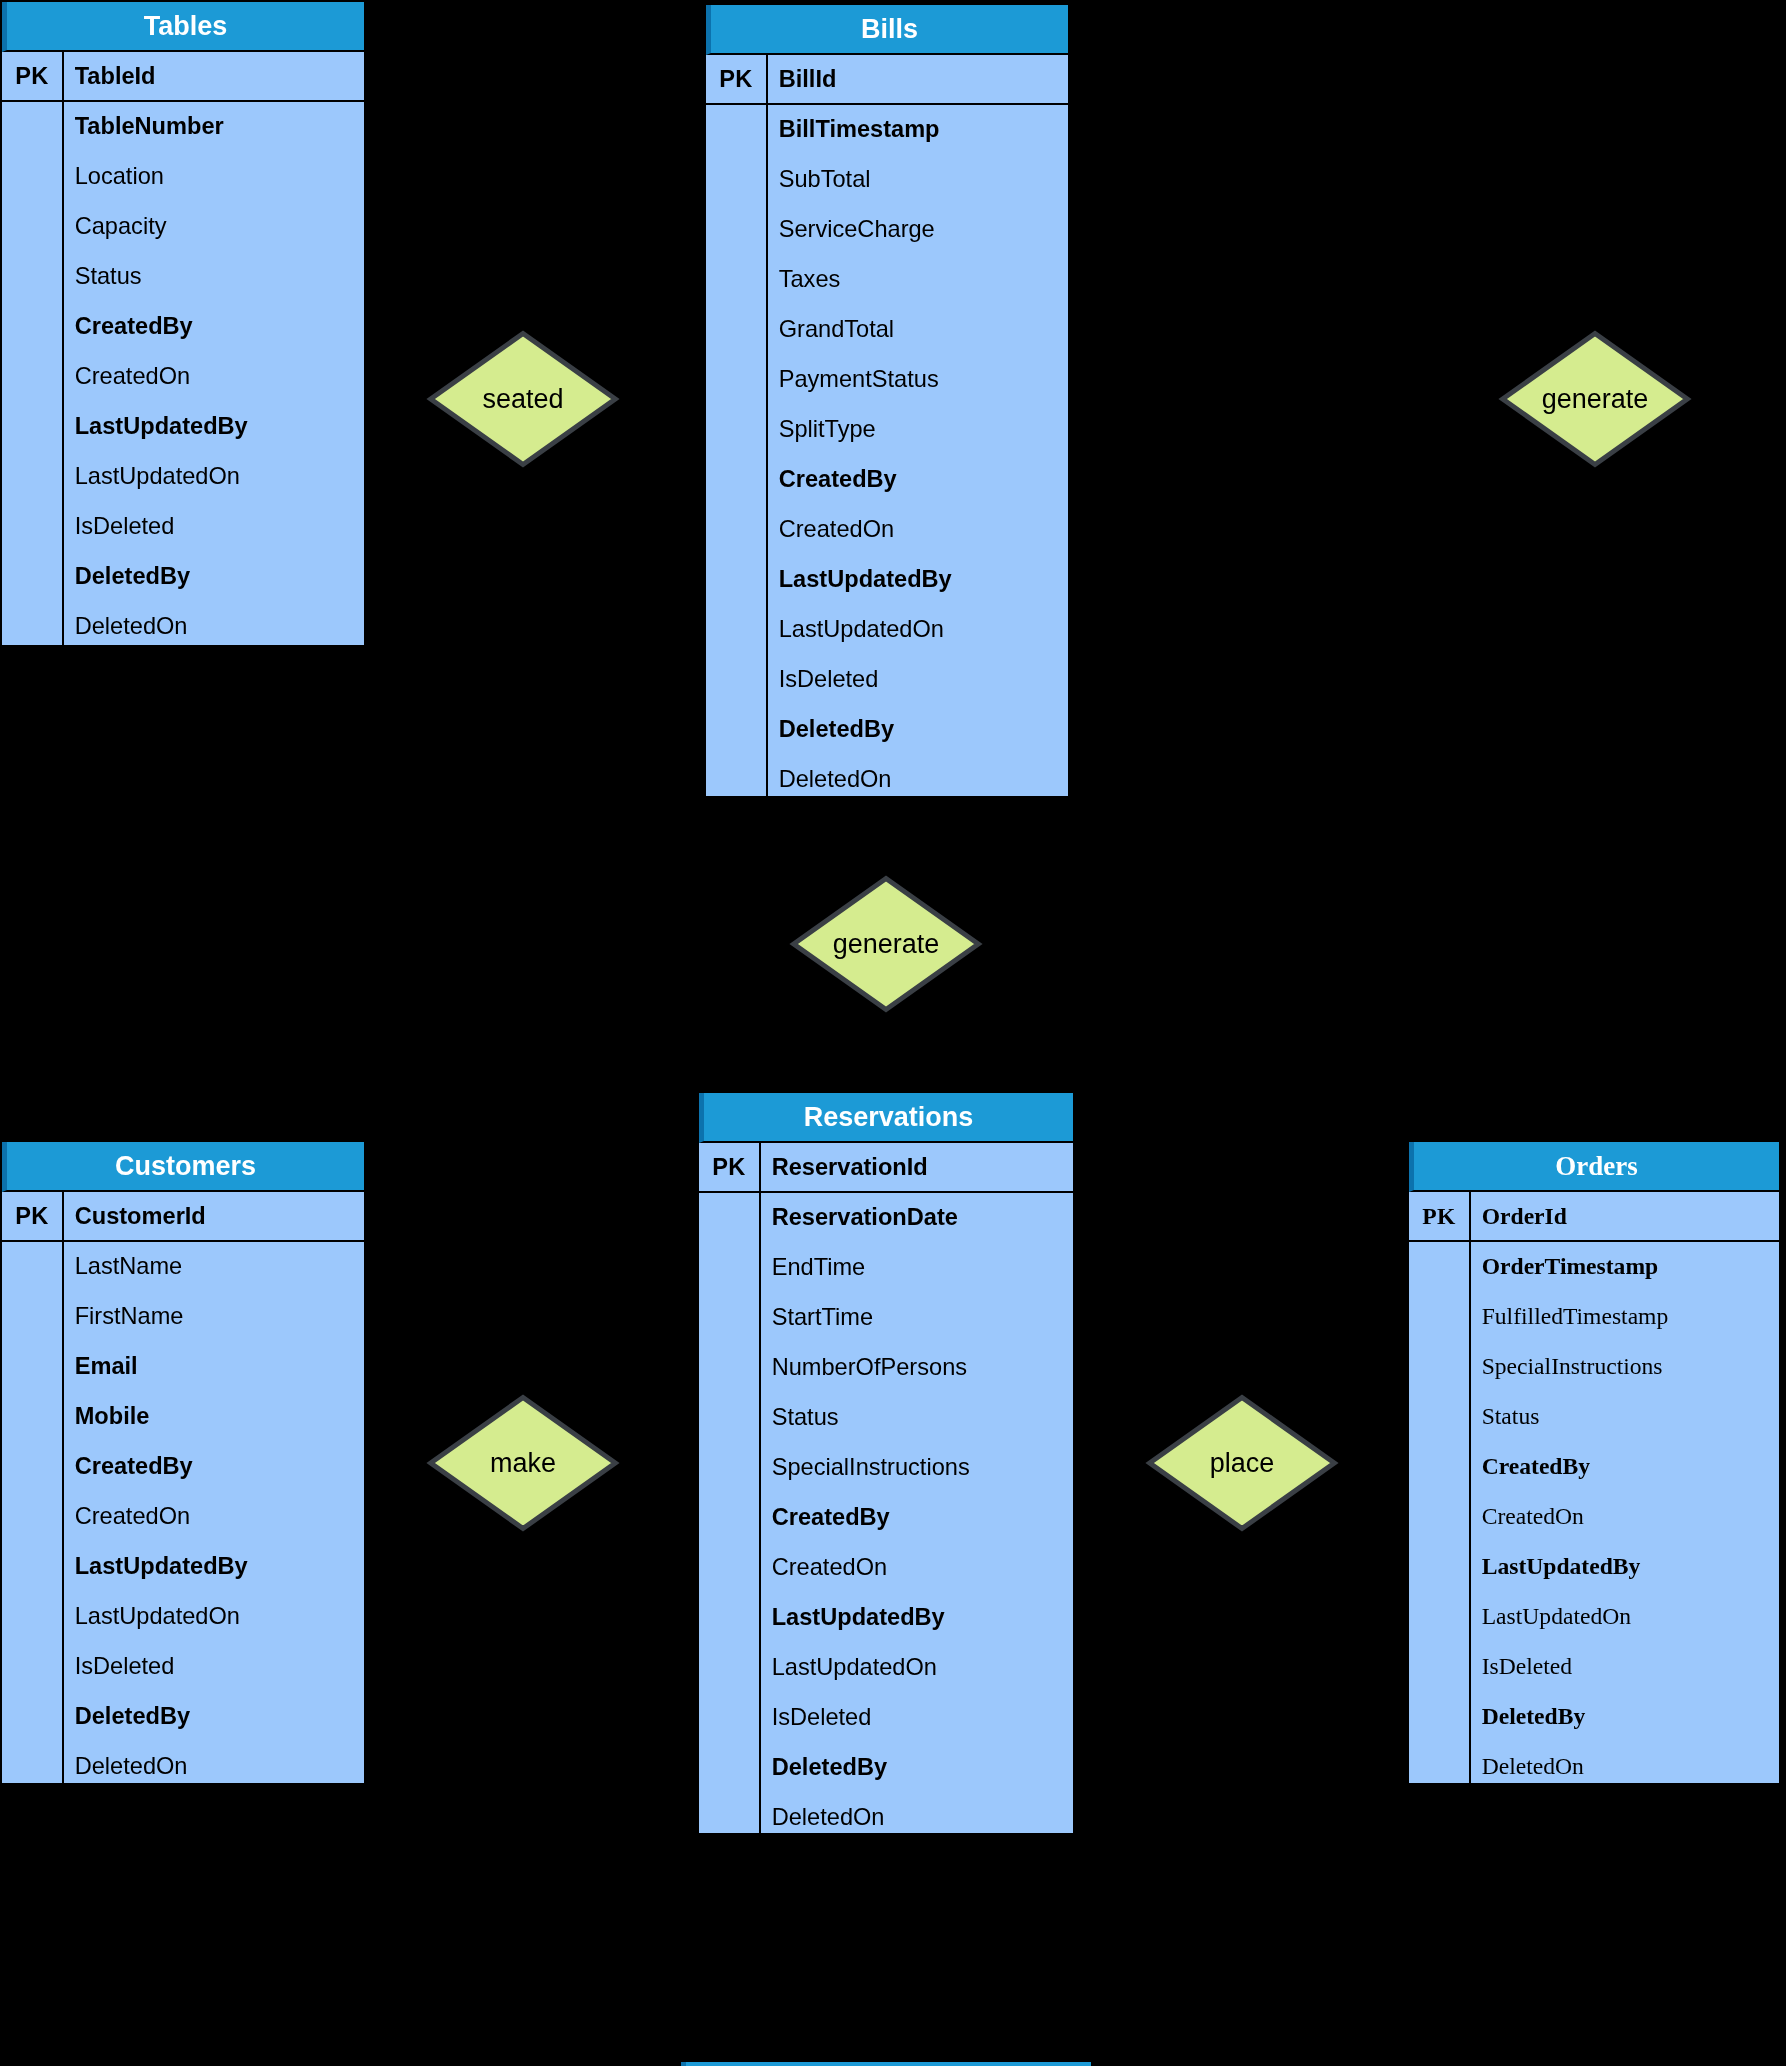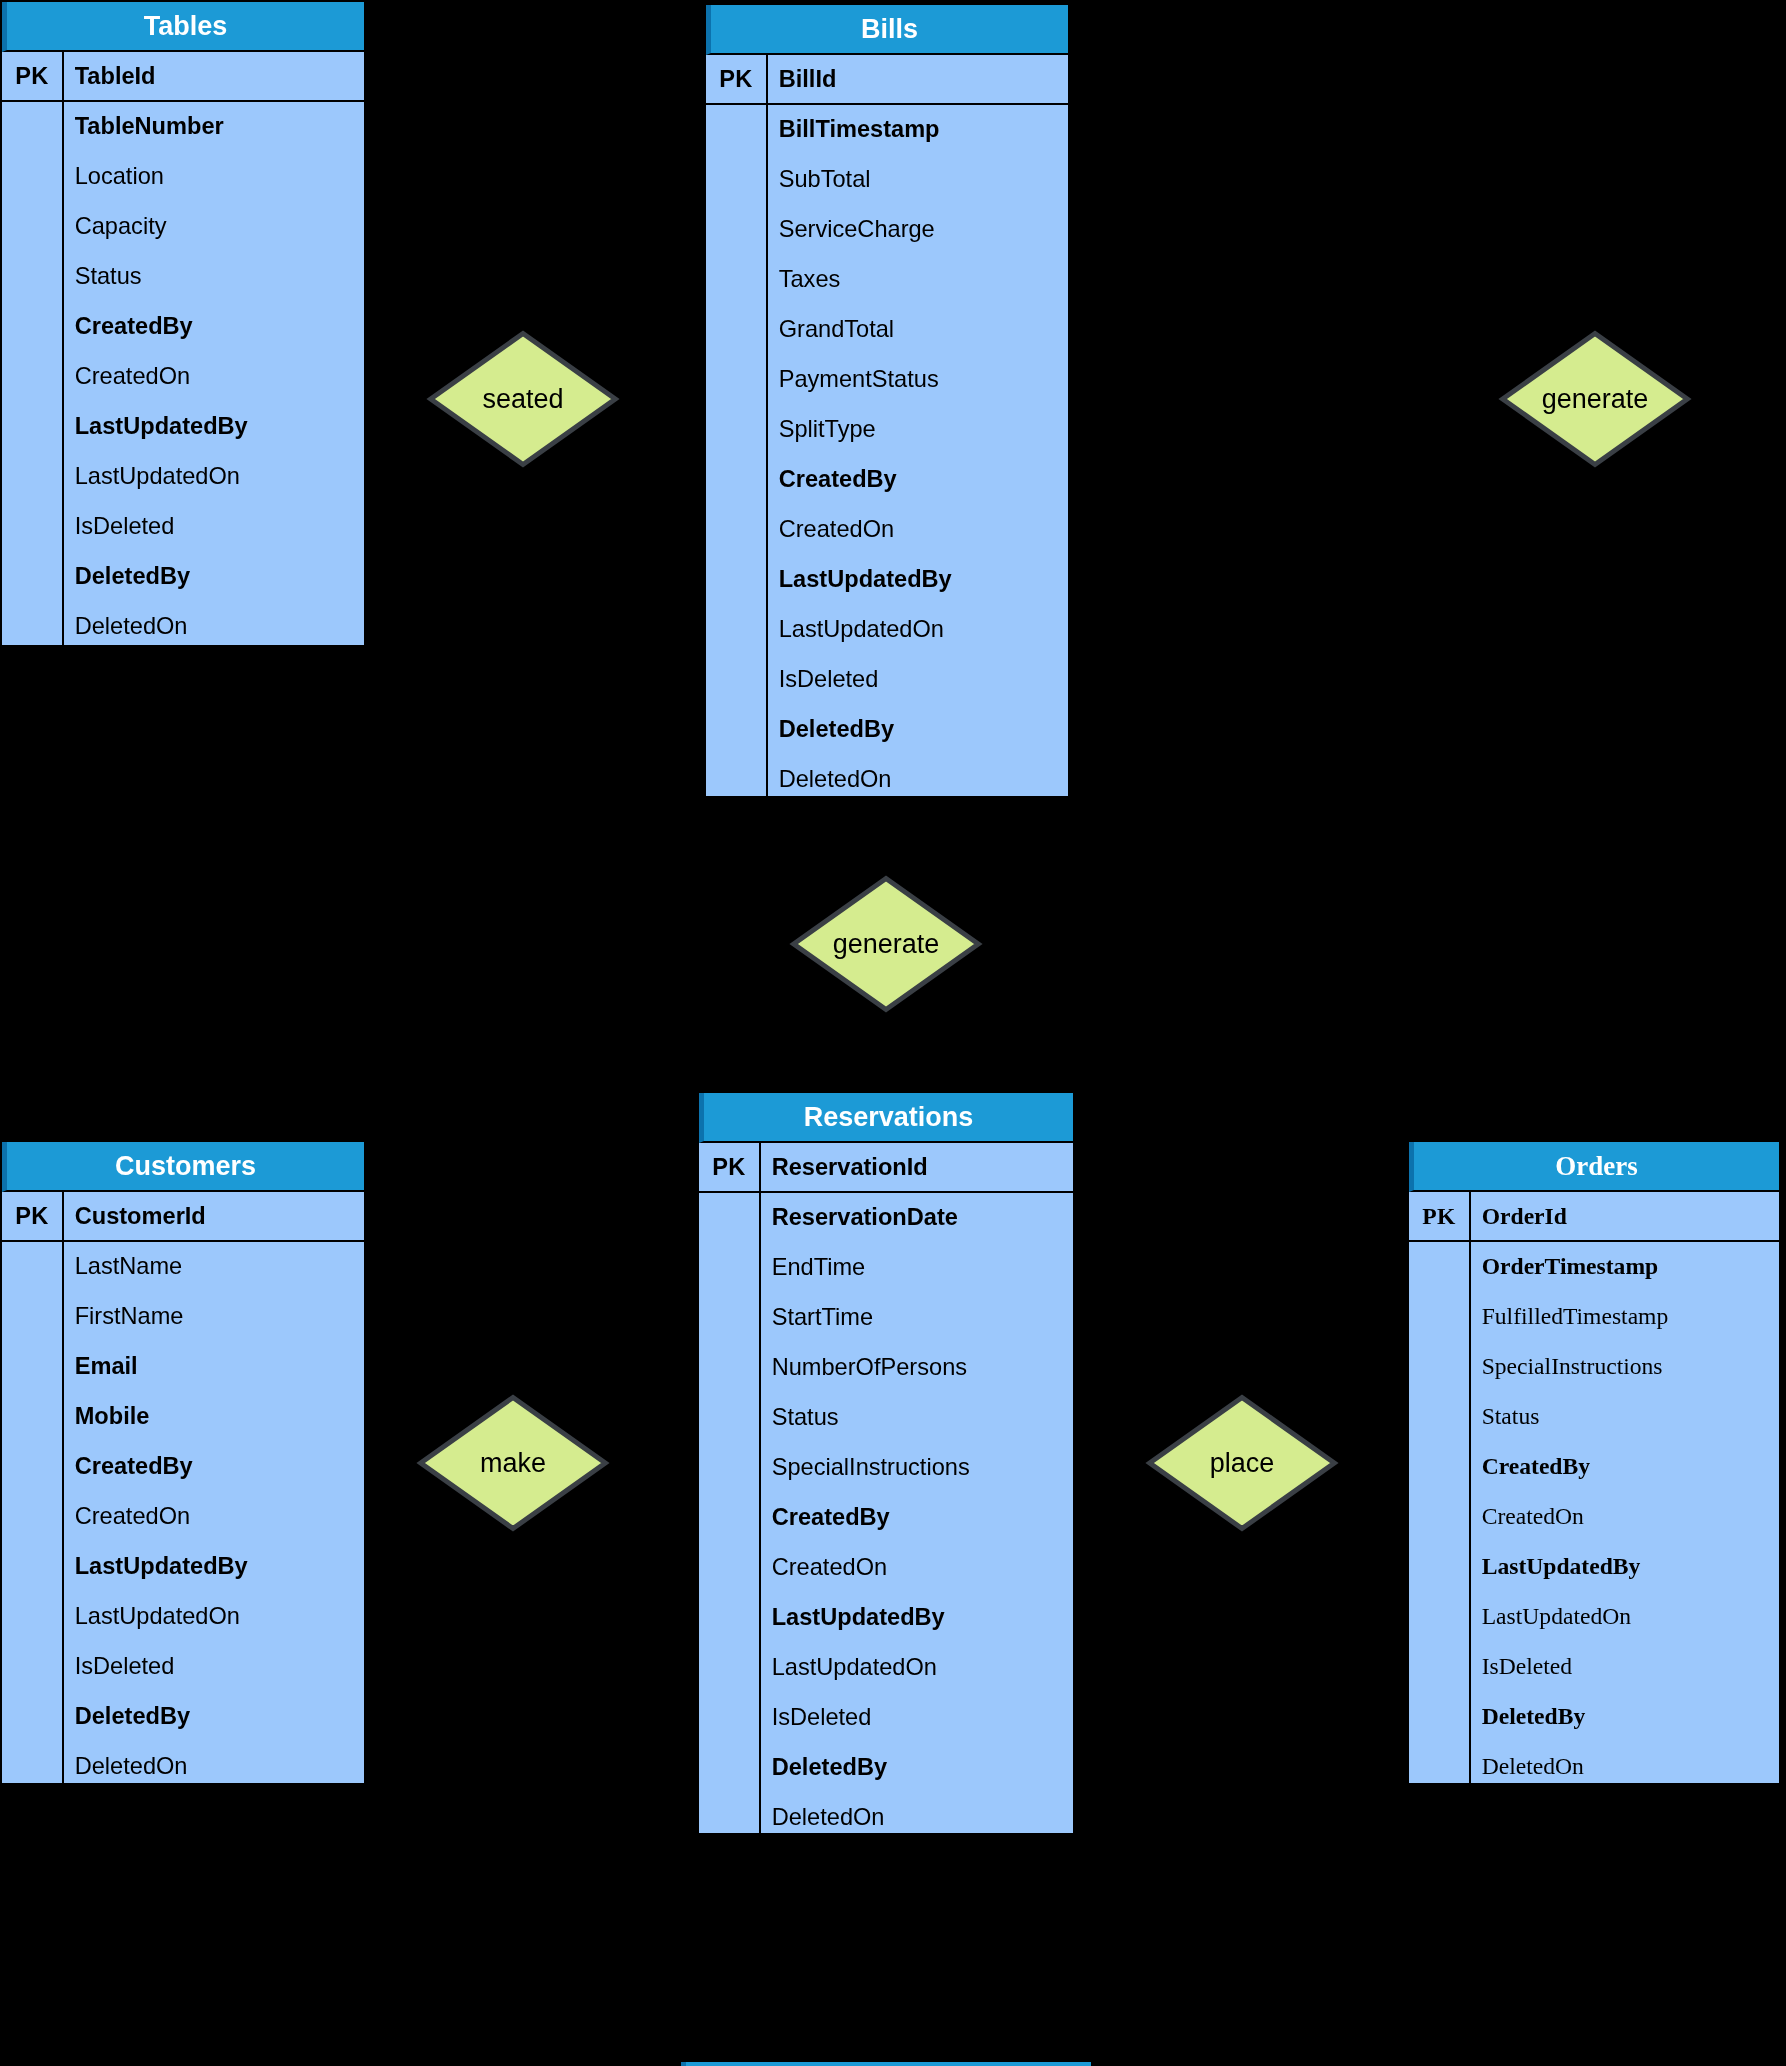--- a/index.html
+++ b/index.html
@@ -345,21 +345,21 @@
     <div class="relLabel">generate</div>
   </div>
 
   <div class="rel" style="left:791px;top:876px;width:190px;height:136px;">
     <svg width="190" height="136" viewBox="0 0 460 330">
       <polygon points="230,6 454,165 230,324 6,165" fill="#D5EC8F" stroke="#3A3F45" stroke-width="12"></polygon>
     </svg>
     <div class="relLabel">generate</div>
   </div>
 
-  <div class="rel" style="left:418px;top:1395px;width:190px;height:136px;">
+  <div class="rel" style="left:428px;top:1395px;width:190px;height:136px;">
     <svg width="190" height="136" viewBox="0 0 460 330">
       <polygon points="230,6 454,165 230,324 6,165" fill="#D5EC8F" stroke="#3A3F45" stroke-width="12"></polygon>
     </svg>
     <div class="relLabel">make</div>
   </div>
 
   <div class="rel" style="left:1147px;top:1395px;width:190px;height:136px;">
     <svg width="190" height="136" viewBox="0 0 460 330">
       <polygon points="230,6 454,165 230,324 6,165" fill="#D5EC8F" stroke="#3A3F45" stroke-width="12"></polygon>
     </svg>

